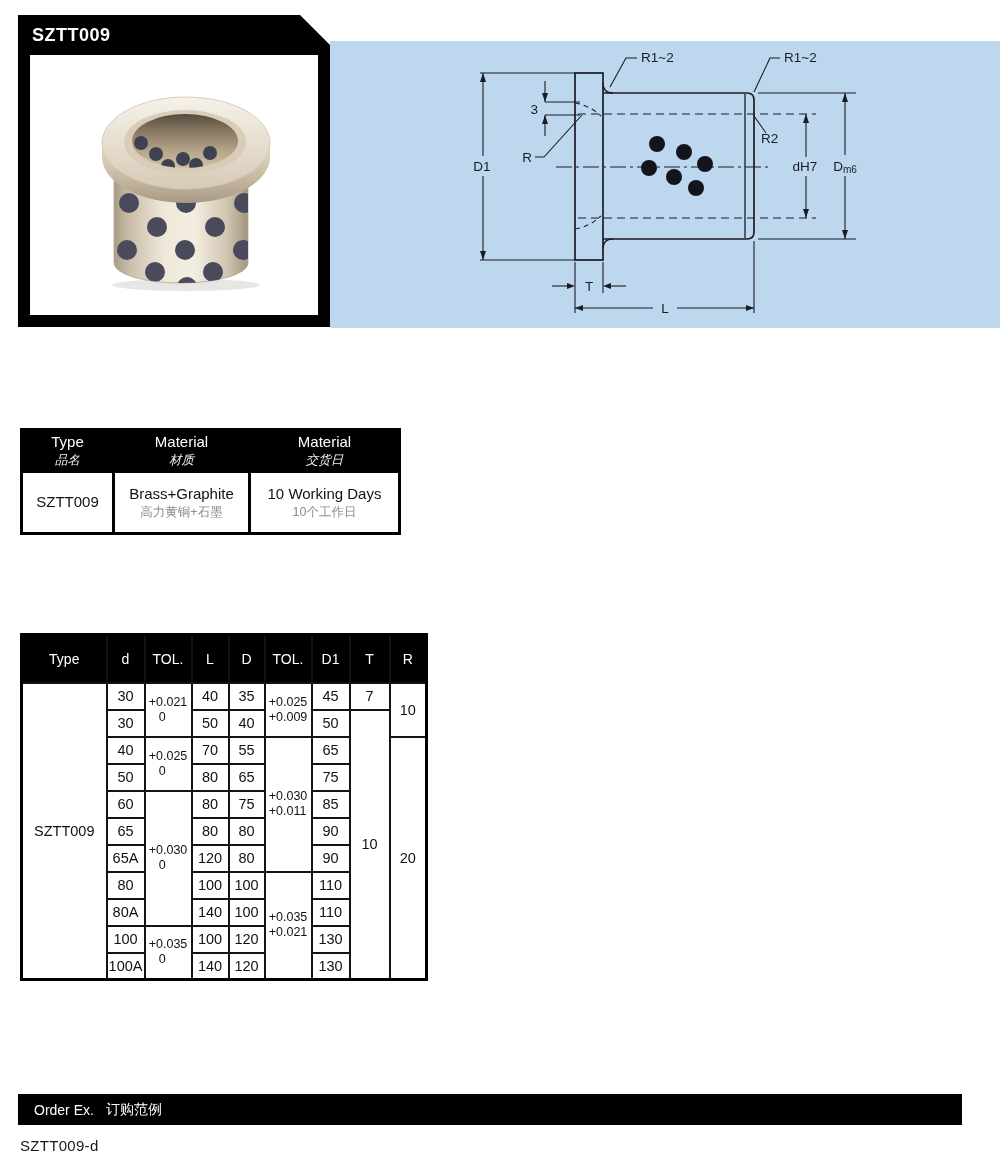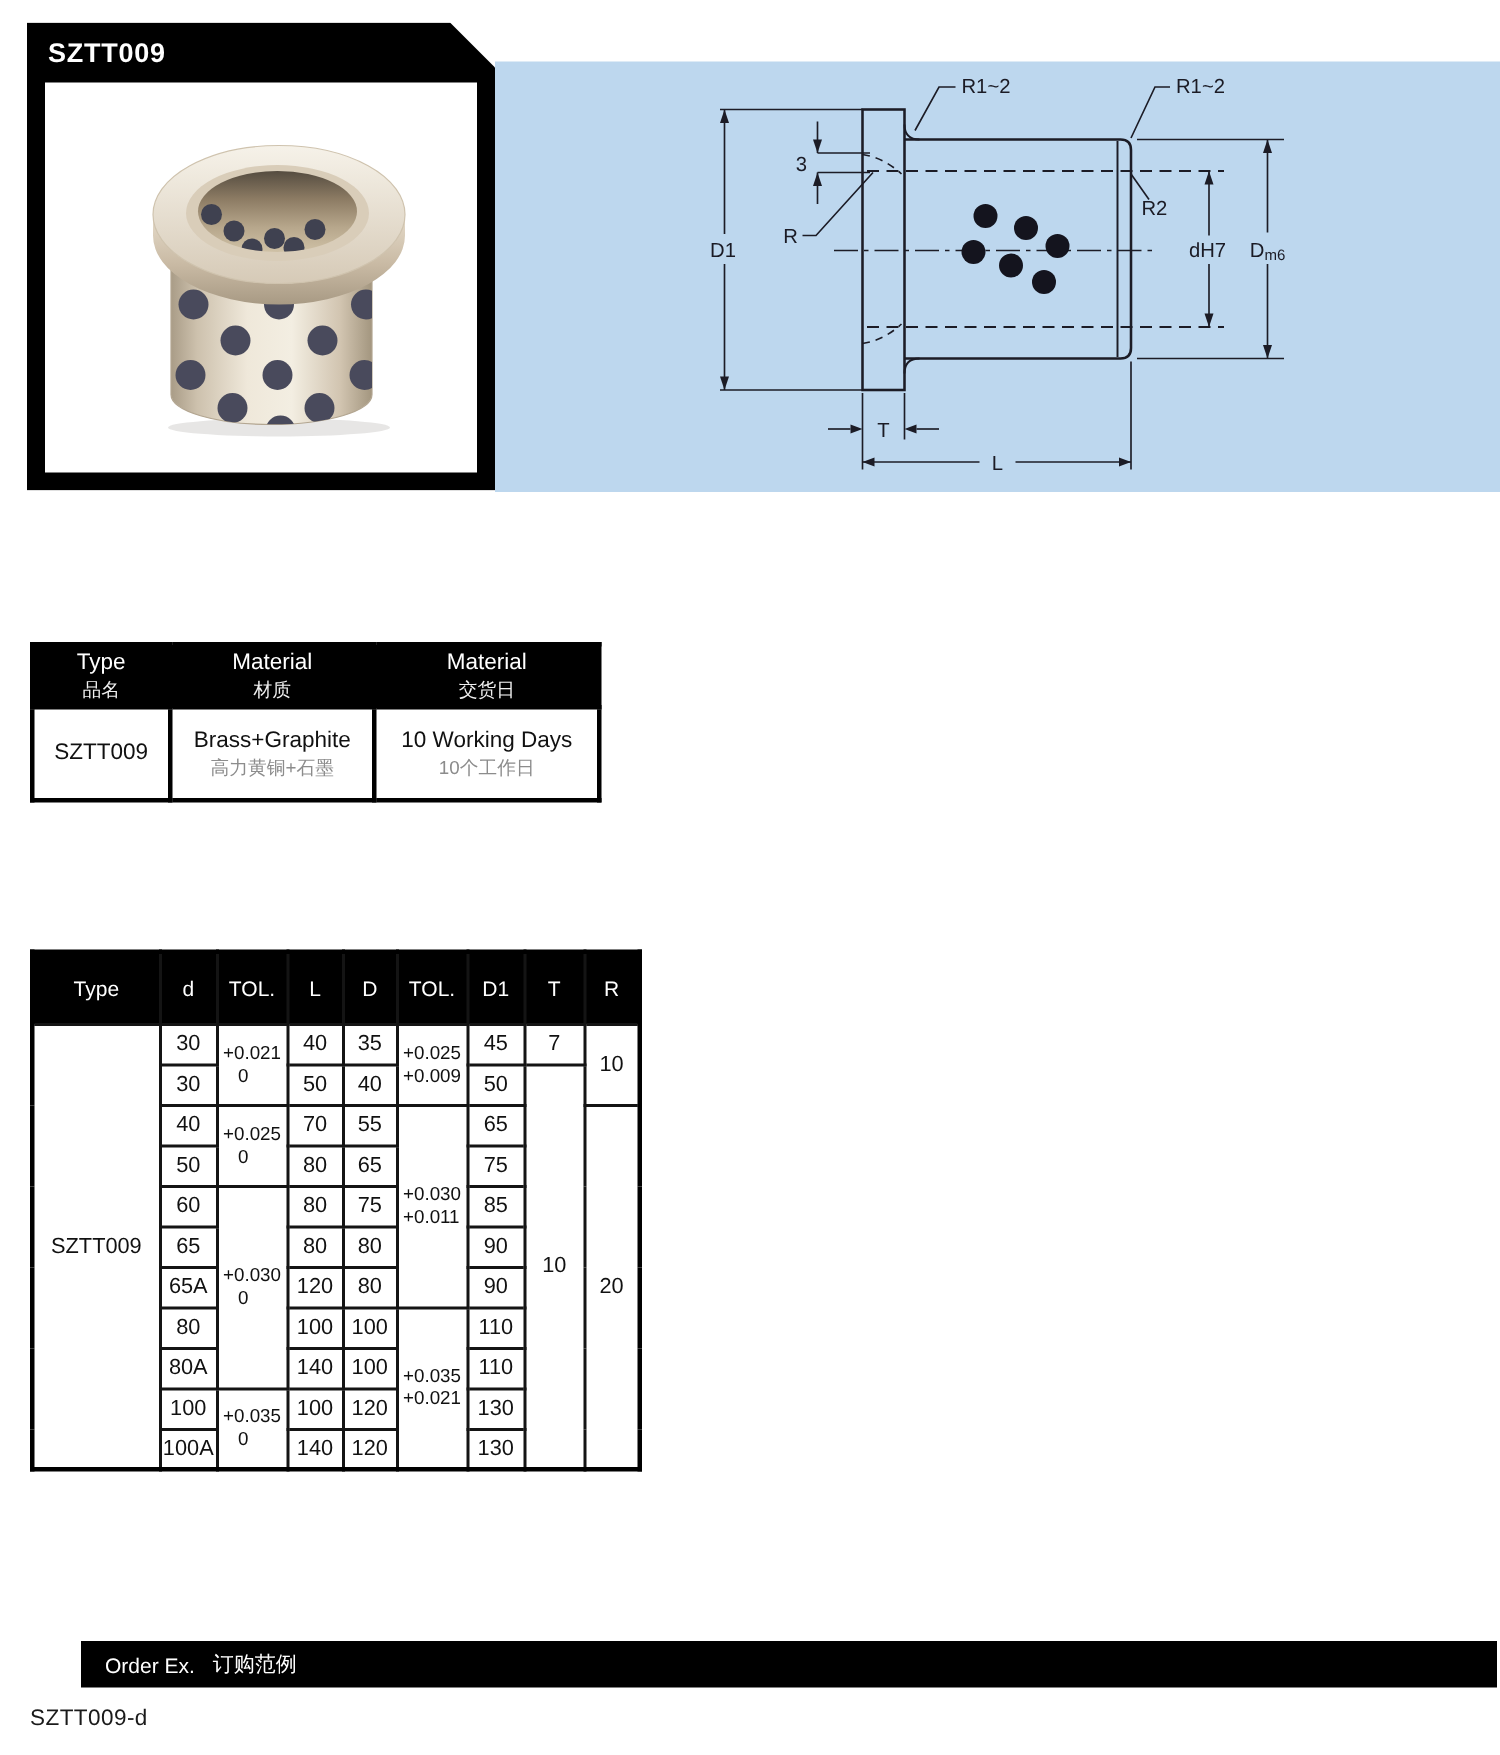--- a/index.html
+++ b/index.html
@@ -17,35 +17,35 @@
   .photo-panel { position:absolute; left:12px; top:40px; width:288px; height:260px; background:#fff; }
   .photo-panel svg { position:absolute; left:62px; top:36px; }
 
   
   .info-table { position:absolute; left:20px; top:428px; border-collapse:collapse; table-layout:fixed; }
   .info-table th, .info-table td { border:3px solid #000; text-align:center; vertical-align:middle; }
   .info-table th { background:#000; color:#fff; font-weight:normal; height:40px; padding:2px 0; }
   .info-table td { height:62px; background:#fff; }
   .cell-en { display:block; font-size:15px; color:inherit; line-height:1.25; }
   .cell-zh { display:block; font-size:12.5px; line-height:1.3; }
-  .info-table th .cell-zh { color:#f0f0f0; }
+  .info-table th .cell-zh { color:#f0f0f0;font-style:italic; }
   .info-table td .cell-zh { color:#8c8c8c; }
   .cell-main { display:block; font-size:15px; color:#111; line-height:1.25; }
 
   
   .dim-table { position:absolute; left:20px; top:633px; border-collapse:collapse; table-layout:fixed; border:3px solid #000; }
   .dim-table th, .dim-table td { border:2px solid #141414; text-align:center; vertical-align:middle; }
   .dim-table th { background:#000; color:#fff; font-weight:normal; font-size:14px; height:48px; }
   .dim-table td { height:27px; font-size:14.5px; color:#111; background:#fff; padding:0 1px; }
   .tol { display:inline-block; text-align:left; font-size:12.5px; line-height:1.2; color:#111; }
   .tol .tol-zero { padding-left:10px; }
 
   
   .order-bar { position:absolute; left:18px; top:1094px; width:944px; height:31px; background:#000; color:#fff;
-               display:flex; align-items:center; padding-left:16px;margin-left:36px; }
+               display:flex; align-items:center; padding-left:16px; }
   .order-en { font-size:14px; }
   .order-zh { font-size:14px; margin-left:12px; }
   .order-example { position:absolute; left:20px; top:1137px; font-size:15px; color:#1a1a1a; letter-spacing:.3px; }
 
   
   .dim-label { font-family:"Liberation Sans", sans-serif; font-size:13.5px; fill:#1b1b25; }
 </style>
 </head>
 <body>
 

